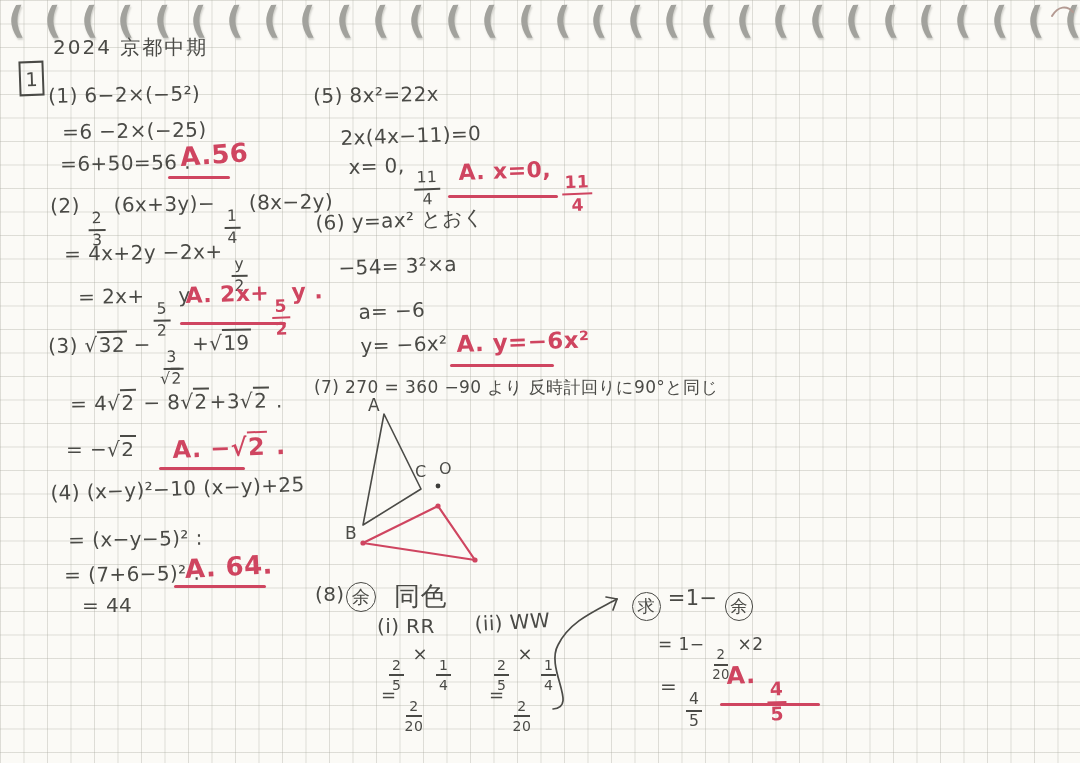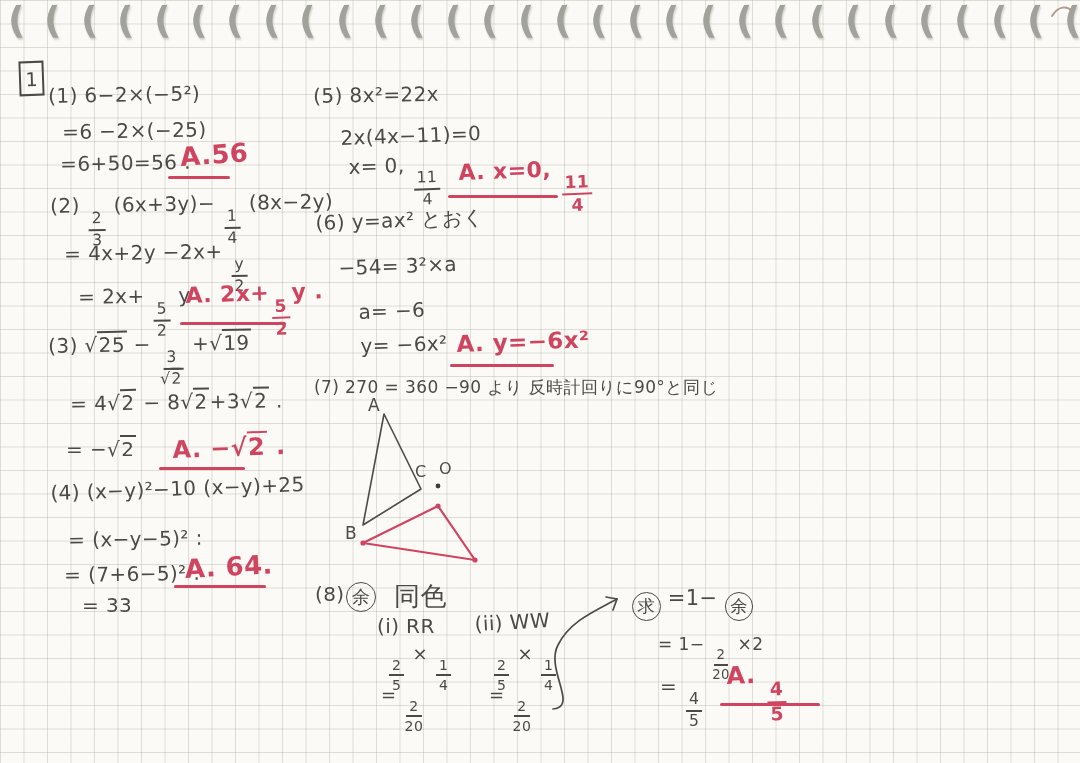--- a/index.html
+++ b/index.html
@@ -75,20 +75,21 @@
       <span class="ring" style="left: 808.8px;">(</span>
       <span class="ring" style="left: 845.2px;">(</span>
       <span class="ring" style="left: 881.6px;">(</span>
       <span class="ring" style="left: 918px;">(</span>
       <span class="ring" style="left: 954.4px;">(</span>
       <span class="ring" style="left: 990.8px;">(</span>
       <span class="ring" style="left: 1027.2px;">(</span>
       <span class="ring" style="left: 1063.6px;">(</span>
     </div>
 
+  <div class="title">2024 京都中期</div>
 
   <div class="box1">
     <span>1</span>
   </div>
 
   <div>
       <div class="hw pencil" style="left: 48px; top: 84px; font-size: 20px; transform: rotate(-1deg);">(1) 6−2×(−5²)</div>
       <div class="hw pencil" style="left: 62px; top: 120px; font-size: 20px; transform: rotate(-1deg);">=6 −2×(−25)</div>
       <div class="hw pencil" style="left: 60px; top: 152px; font-size: 20px; transform: rotate(-1deg);">=6+50=56 .</div>
       <div class="hw red" style="left: 179px; top: 142px; font-size: 26px; transform: rotate(-4deg);">A.56</div>
@@ -104,32 +105,32 @@
           <span class="d">2</span>
         </span></div>
       <div class="hw pencil" style="left: 78px; top: 285px; font-size: 20px; transform: rotate(-1deg);">= 2x+ <span class="fr">
           <span class="n">5</span>
           <span class="d">2</span>
         </span> y</div>
       <div class="hw red" style="left: 185px; top: 283px; font-size: 22px; transform: rotate(-2deg);">A. 2x+<span class="fr">
           <span class="n">5</span>
           <span class="d">2</span>
         </span>y .</div>
-      <div class="hw pencil" style="left: 48px; top: 334px; font-size: 20px; transform: rotate(-1deg);">(3) <span class="sq">√<span class="sqv">25</span></span> − <span class="fr">
+      <div class="hw pencil" style="left: 48px; top: 334px; font-size: 20px; transform: rotate(-1deg);">(3) <span class="sq">√<span class="sqv">32</span></span> − <span class="fr">
           <span class="n">3</span>
           <span class="d"><span class="sq">√<span class="sqv">2</span></span></span>
         </span> +<span class="sq">√<span class="sqv">19</span></span></div>
       <div class="hw pencil" style="left: 70px; top: 392px; font-size: 20px; transform: rotate(-1deg);">= 4<span class="sq">√<span class="sqv">2</span></span> − 8<span class="sq">√<span class="sqv">2</span></span>+3<span class="sq">√<span class="sqv">2</span></span> .</div>
       <div class="hw pencil" style="left: 66px; top: 437px; font-size: 20px;">= −<span class="sq">√<span class="sqv">2</span></span></div>
       <div class="hw red" style="left: 172px; top: 436px; font-size: 24px; transform: rotate(-2deg);">A. −<span class="sq">√<span class="sqv">2</span></span> .</div>
       <div class="hw pencil" style="left: 50px; top: 481px; font-size: 20px; transform: rotate(-2deg);">(4) (x−y)²−10 (x−y)+25</div>
       <div class="hw pencil" style="left: 68px; top: 528px; font-size: 20px; transform: rotate(-1deg);">= (x−y−5)² :</div>
       <div class="hw pencil" style="left: 64px; top: 563px; font-size: 20px; transform: rotate(-1deg);">= (7+6−5)² .</div>
       <div class="hw red" style="left: 184px; top: 554px; font-size: 26px; transform: rotate(-3deg);">A. 64.</div>
-      <div class="hw pencil" style="left: 82px; top: 593px; font-size: 20px;">= 33</div>
+      <div class="hw pencil" style="left: 82px; top: 593px; font-size: 20px;">= 44</div>
       <div class="hw pencil" style="left: 313px; top: 84px; font-size: 20px; transform: rotate(-1deg);">(5) 8x²=22x</div>
       <div class="hw pencil" style="left: 340px; top: 126px; font-size: 20px; transform: rotate(-2deg);">2x(4x−11)=0</div>
       <div class="hw pencil" style="left: 348px; top: 155px; font-size: 20px; transform: rotate(-2deg);">x= 0, <span class="fr">
           <span class="n">11</span>
           <span class="d">4</span>
         </span></div>
       <div class="hw red" style="left: 458px; top: 160px; font-size: 22px; transform: rotate(-2deg);">A. x=0, <span class="fr">
           <span class="n">11</span>
           <span class="d">4</span>
         </span></div>

